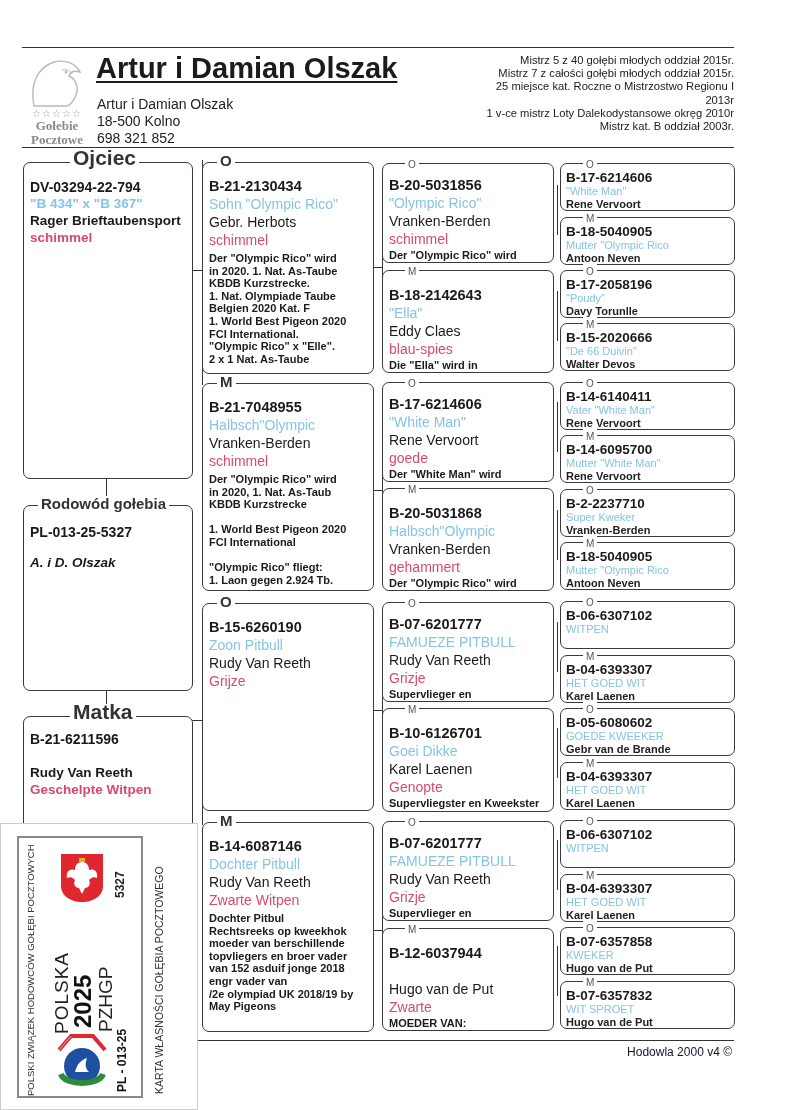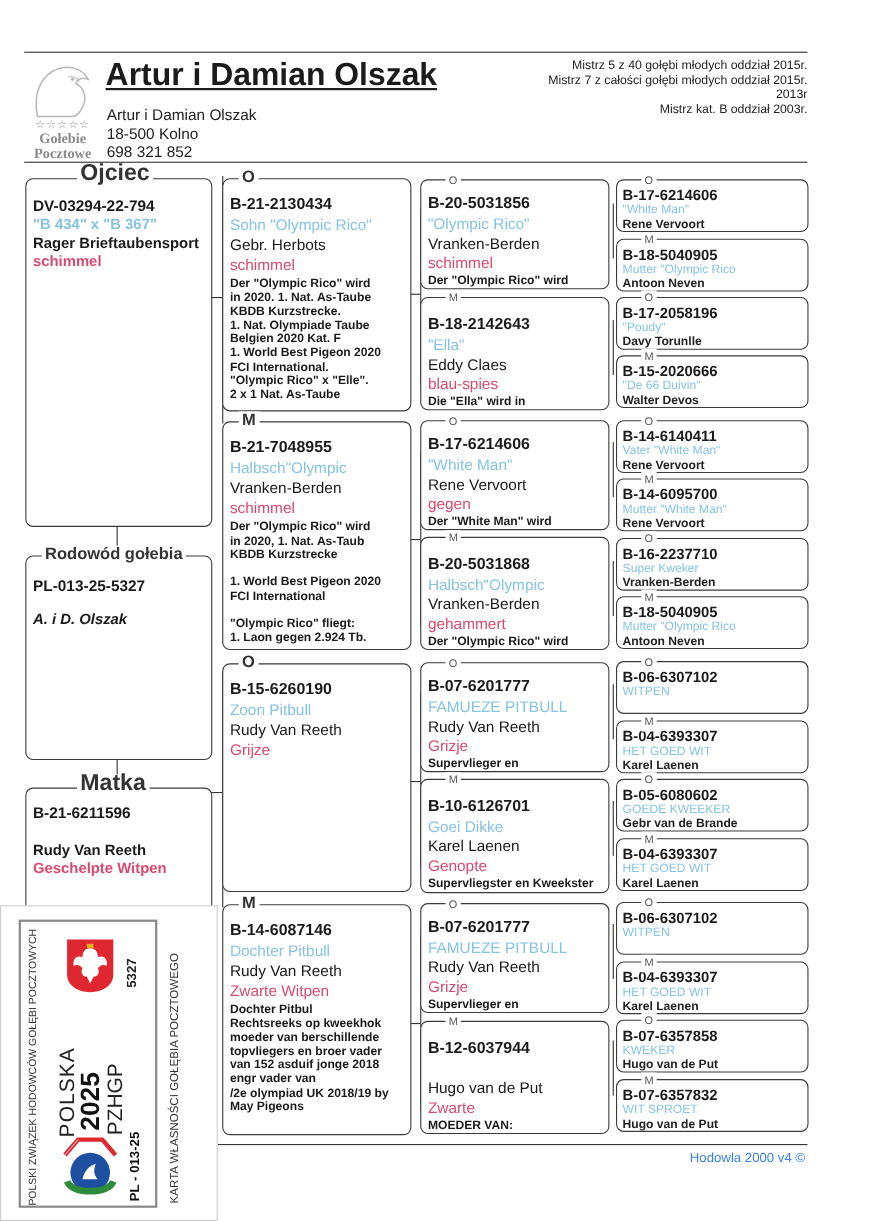--- a/index.html
+++ b/index.html
@@ -66,21 +66,21 @@
     background: #fff; border: 1px solid #ccc;
   }
   .card-inner {
     position: absolute; left: 16px; top: 12px; width: 126px; height: 262px;
     border: 2px solid #888; background:#fff;
   }
   .vert {
     position: absolute; white-space: nowrap;
     transform-origin: left top; transform: rotate(-90deg);
   }
-  .footer { right: 68px; top: 1045px; font-size: 12px; color: #3b82f6; }
+  .footer { right: 68px; top: 1045px; font-size: 12px; color: #0f172a; }
 </style>
 </head>
 <body>
 
 <div class="hr" style="left:22px; top:47px; width:712px;"></div>
 <div class="hr" style="left:22px; top:147px; width:712px;"></div>
 
 <div class="abs logo">
   <svg width="70" height="52" viewBox="0 0 70 52">
     <path d="M12 50 C8 30 14 12 32 6 C44 3 54 8 58 16 C52 14 48 16 47 20 C52 22 56 28 55 36 C53 44 48 50 44 50 Z" fill="none" stroke="#b9b9b9" stroke-width="1.4"></path>
@@ -93,21 +93,23 @@
 </div>
 
 <div class="abs title">Artur i Damian Olszak</div>
 <div class="owner-line" style="top:96px;">Artur i Damian Olszak</div>
 <div class="owner-line" style="top:113px;">18-500 Kolno</div>
 <div class="owner-line" style="top:130px;">698 321 852</div>
 
 <div class="abs achievements">
   <div>Mistrz 5 z 40 gołębi młodych oddział 2015r.</div>
   <div>Mistrz 7 z całości gołębi młodych oddział 2015r.</div>
+  <div>25 miejsce kat. Roczne o Mistrzostwo Regionu I</div>
   <div>2013r</div>
+  <div>1 v-ce mistrz Loty Dalekodystansowe okręg 2010r</div>
   <div>Mistrz kat. B oddział 2003r.</div>
 </div>
 
 <div class="vline" style="left:106px; top:478px; height:24px;"></div>
 <div class="vline" style="left:106px; top:690px; height:20px;"></div>
 <div class="hline" style="left:190px; top:270px; width:12px;"></div>
 <div class="vline" style="left:202px; top:160px; height:225px;"></div>
 <div class="hline" style="left:190px; top:720px; width:12px;"></div>
 <div class="vline" style="left:202px; top:610px; height:215px;"></div>
 
@@ -219,21 +221,21 @@
   <div class="line blue">"Ella"</div>
   <div class="line">Eddy Claes</div>
   <div class="line red">blau-spies</div>
   <div class="note">Die "Ella" wird in</div>
 </div>
 <div class="box g3" style="left:382px; top:382px; width:172px; height:100px;">
   <div class="lbl lbl-sm">O</div>
   <div class="ring">B-17-6214606</div>
   <div class="line blue">"White Man"</div>
   <div class="line">Rene Vervoort</div>
-  <div class="line red">gegen</div>
+  <div class="line red">goede</div>
   <div class="note">Der "White Man" wird</div>
 </div>
 <div class="box g3" style="left:382px; top:488px; width:172px; height:103px;">
   <div class="lbl lbl-sm">M</div>
   <div class="ring" style="margin-top:15px;">B-20-5031868</div>
   <div class="line blue">Halbsch"Olympic</div>
   <div class="line">Vranken-Berden</div>
   <div class="line red">gehammert</div>
   <div class="note">Der "Olympic Rico" wird</div>
 </div>
@@ -301,21 +303,21 @@
   <div class="line owner">Rene Vervoort</div>
 </div>
 <div class="box g4" style="left:560px; top:435px; width:175px; height:48px;">
   <div class="lbl lbl-sm">M</div>
   <div class="ring">B-14-6095700</div>
   <div class="line blue">Mutter "White Man"</div>
   <div class="line owner">Rene Vervoort</div>
 </div>
 <div class="box g4" style="left:560px; top:489px; width:175px; height:48px;">
   <div class="lbl lbl-sm">O</div>
-  <div class="ring">B-16-2237710</div>
+  <div class="ring">B-2-2237710</div>
   <div class="line blue">Super Kweker</div>
   <div class="line owner">Vranken-Berden</div>
 </div>
 <div class="box g4" style="left:560px; top:542px; width:175px; height:48px;">
   <div class="lbl lbl-sm">M</div>
   <div class="ring">B-18-5040905</div>
   <div class="line blue">Mutter "Olympic Rico</div>
   <div class="line owner">Antoon Neven</div>
 </div>
 <div class="box g4" style="left:560px; top:601px; width:175px; height:48px;">

